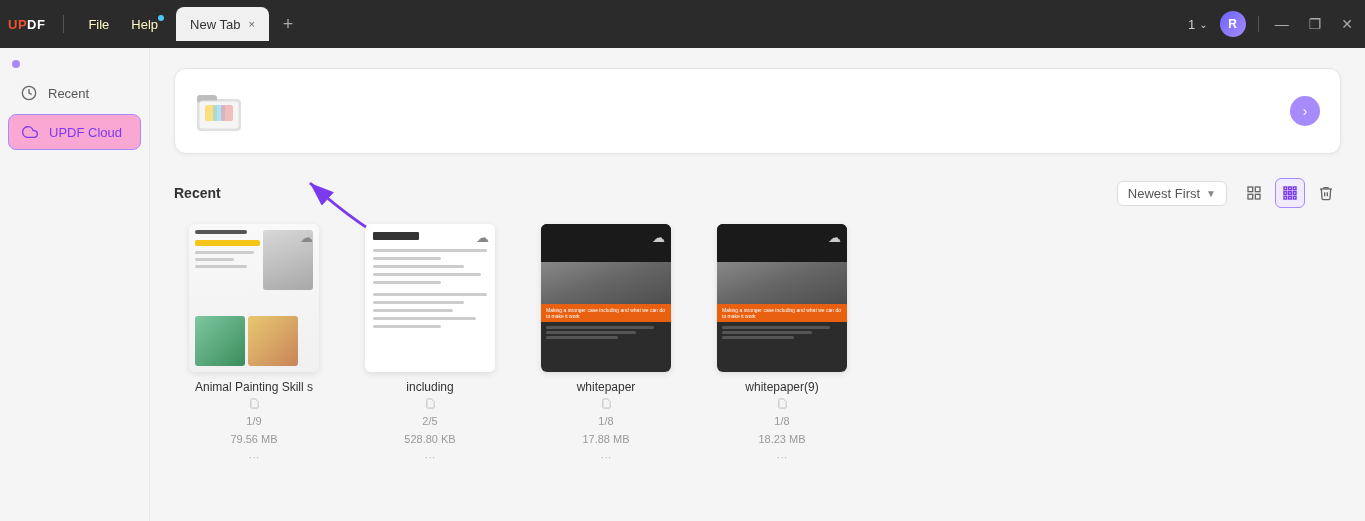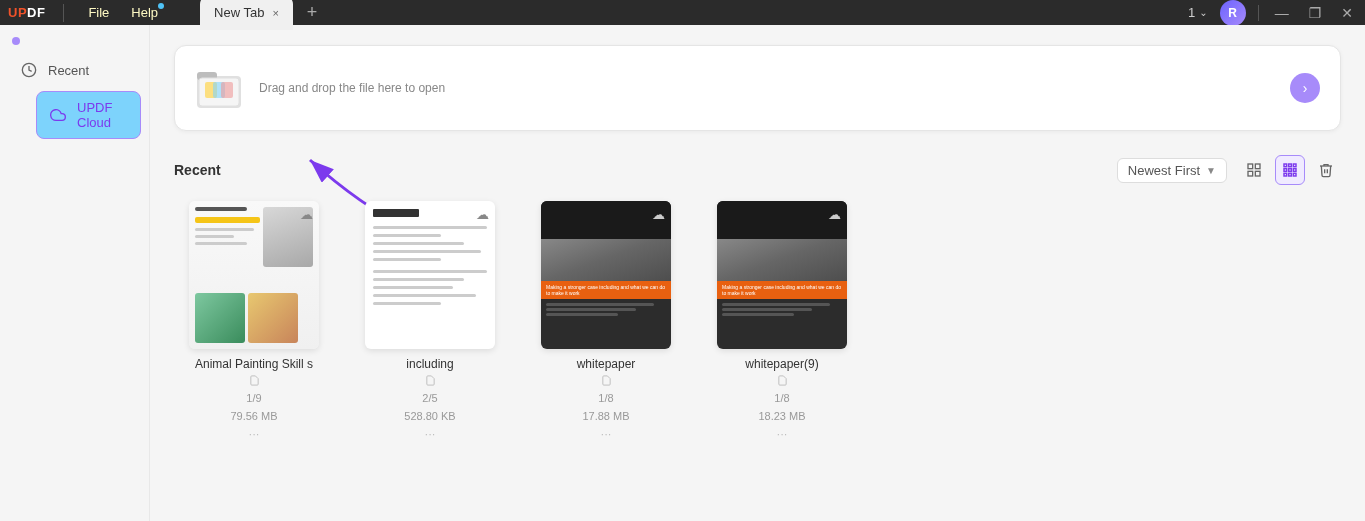--- a/index.html
+++ b/index.html
@@ -8,21 +8,21 @@
       background: #1e1e1e;
       width: 1365px;
       height: 521px;
       overflow: hidden;
       display: flex;
       flex-direction: column;
     }
 
     
     .titlebar {
-      height: 25px;
+      height: 48px;
       background: #2b2b2b;
       display: flex;
       align-items: center;
       flex-shrink: 0;
       padding: 0 8px;
       gap: 8px;
     }
     .titlebar-logo {
       display: flex;
       align-items: center;
@@ -64,21 +64,21 @@
       position: absolute;
       top: 2px;
       right: 4px;
     }
 
     
     .tab-bar {
       display: flex;
       align-items: center;
       flex: 1;
-      margin-left: 24px;
+      margin-left: 0;
       text-align: center;
     }
     .tab {
       display: flex;
       align-items: center;
       gap: 8px;
       background: #f0f0f0;
       color: #333;
       font-size: 13px;
       padding: 6px 14px;
@@ -168,24 +168,23 @@
       display: flex;
       align-items: center;
       gap: 10px;
       padding: 8px 12px;
       border-radius: 8px;
       cursor: pointer;
       color: #555;
       font-size: 13px;
     }
     .sidebar-item.active {
-      background: #7dd3fc;
+      background: #f9a8d4;
       color: #7c3aed;
       border: 1.5px solid #a78bfa;
-      margin-left: 28px;
     }
     .sidebar-item .si-icon {
       width: 18px;
       height: 18px;
       display: flex;
       align-items: center;
       justify-content: center;
       flex-shrink: 0;
     }
     .sidebar-spacer { height: 16px; }
@@ -493,21 +492,20 @@
           <rect x="2" y="12" width="44" height="32" rx="4" fill="#e0e0e0"></rect>
           <rect x="2" y="8" width="20" height="8" rx="3" fill="#bdbdbd"></rect>
           <rect x="4" y="14" width="40" height="28" rx="3" fill="#f5f5f5" stroke="#e0e0e0"></rect>
 
           <rect x="10" y="18" width="12" height="16" rx="2" fill="#ffd54f" opacity="0.7"></rect>
           <rect x="18" y="18" width="12" height="16" rx="2" fill="#81d4fa" opacity="0.6"></rect>
           <rect x="26" y="18" width="12" height="16" rx="2" fill="#ef9a9a" opacity="0.6"></rect>
         </svg>
       </div>
       <div class="open-file-texts">
-        <div class="open-file-sub">Drag and drop the file here to open</div>
       </div>
       <div class="open-file-arrow">›</div>
     </div>
 
     <div class="recent-header">
       <span class="recent-title">Recent</span>
 
       <div class="sort-dropdown">
         <span>Newest First</span>
         <span style="font-size:10px;color:#888;">▼</span>

